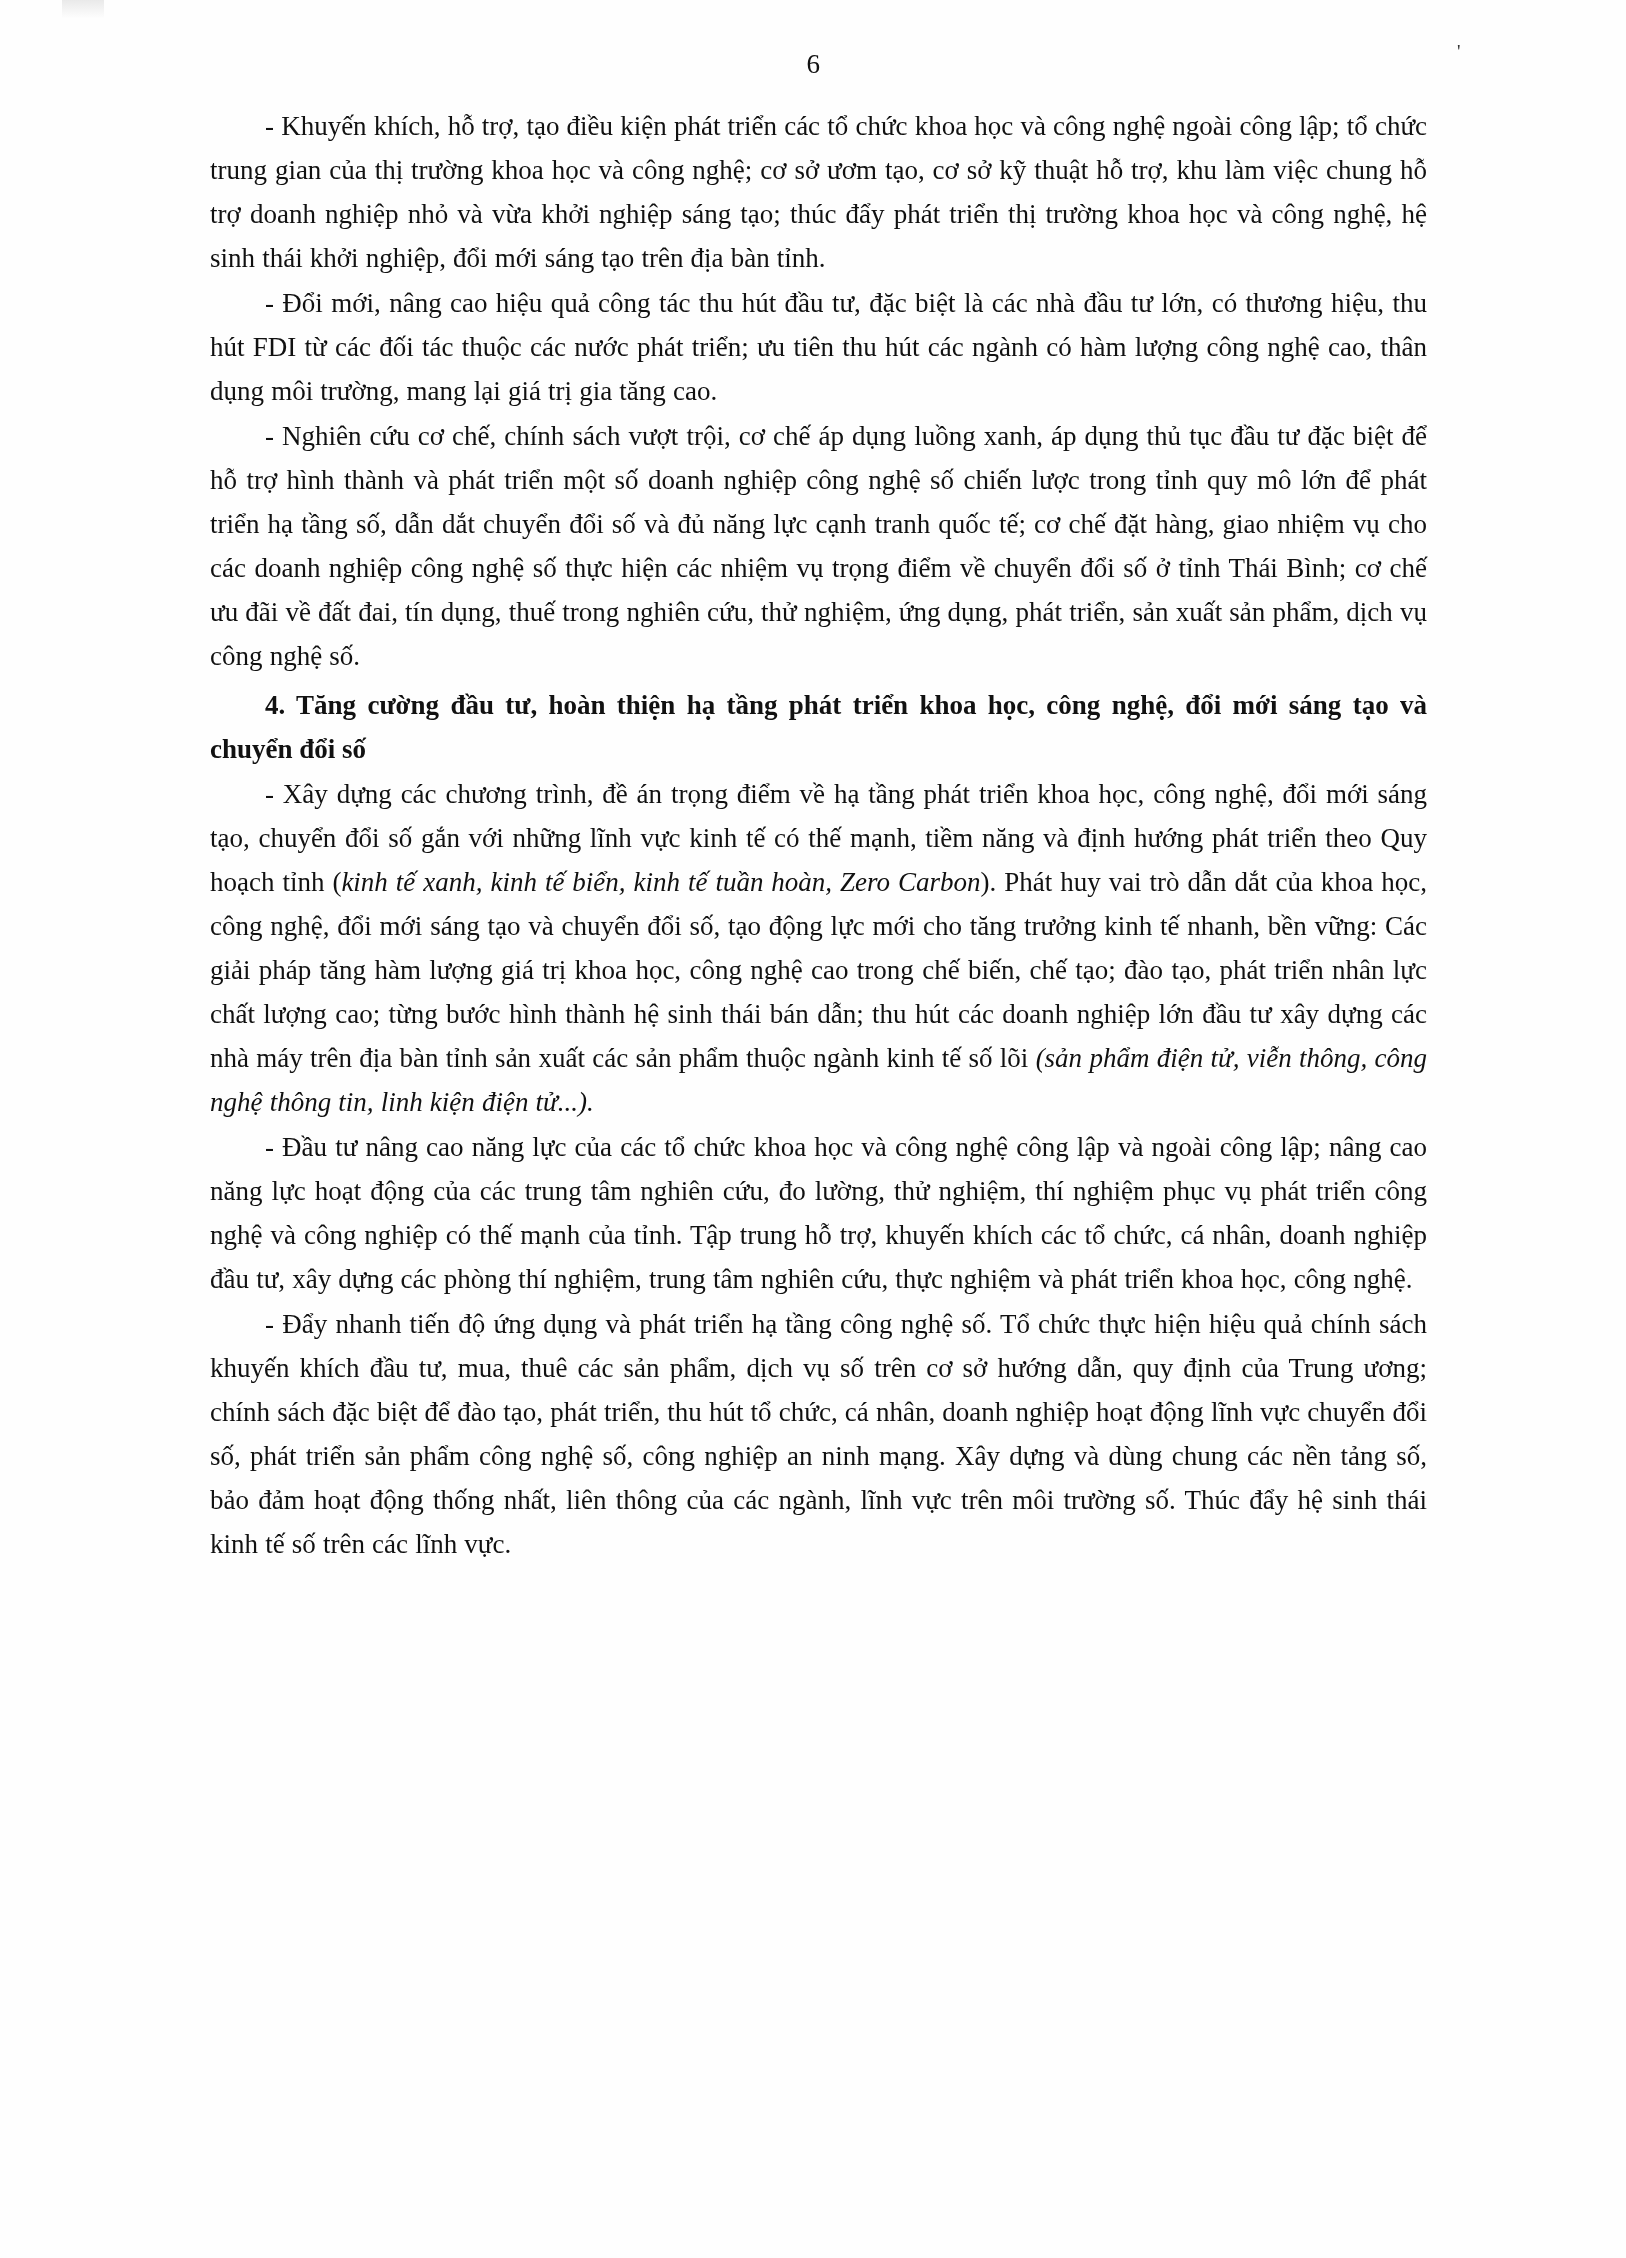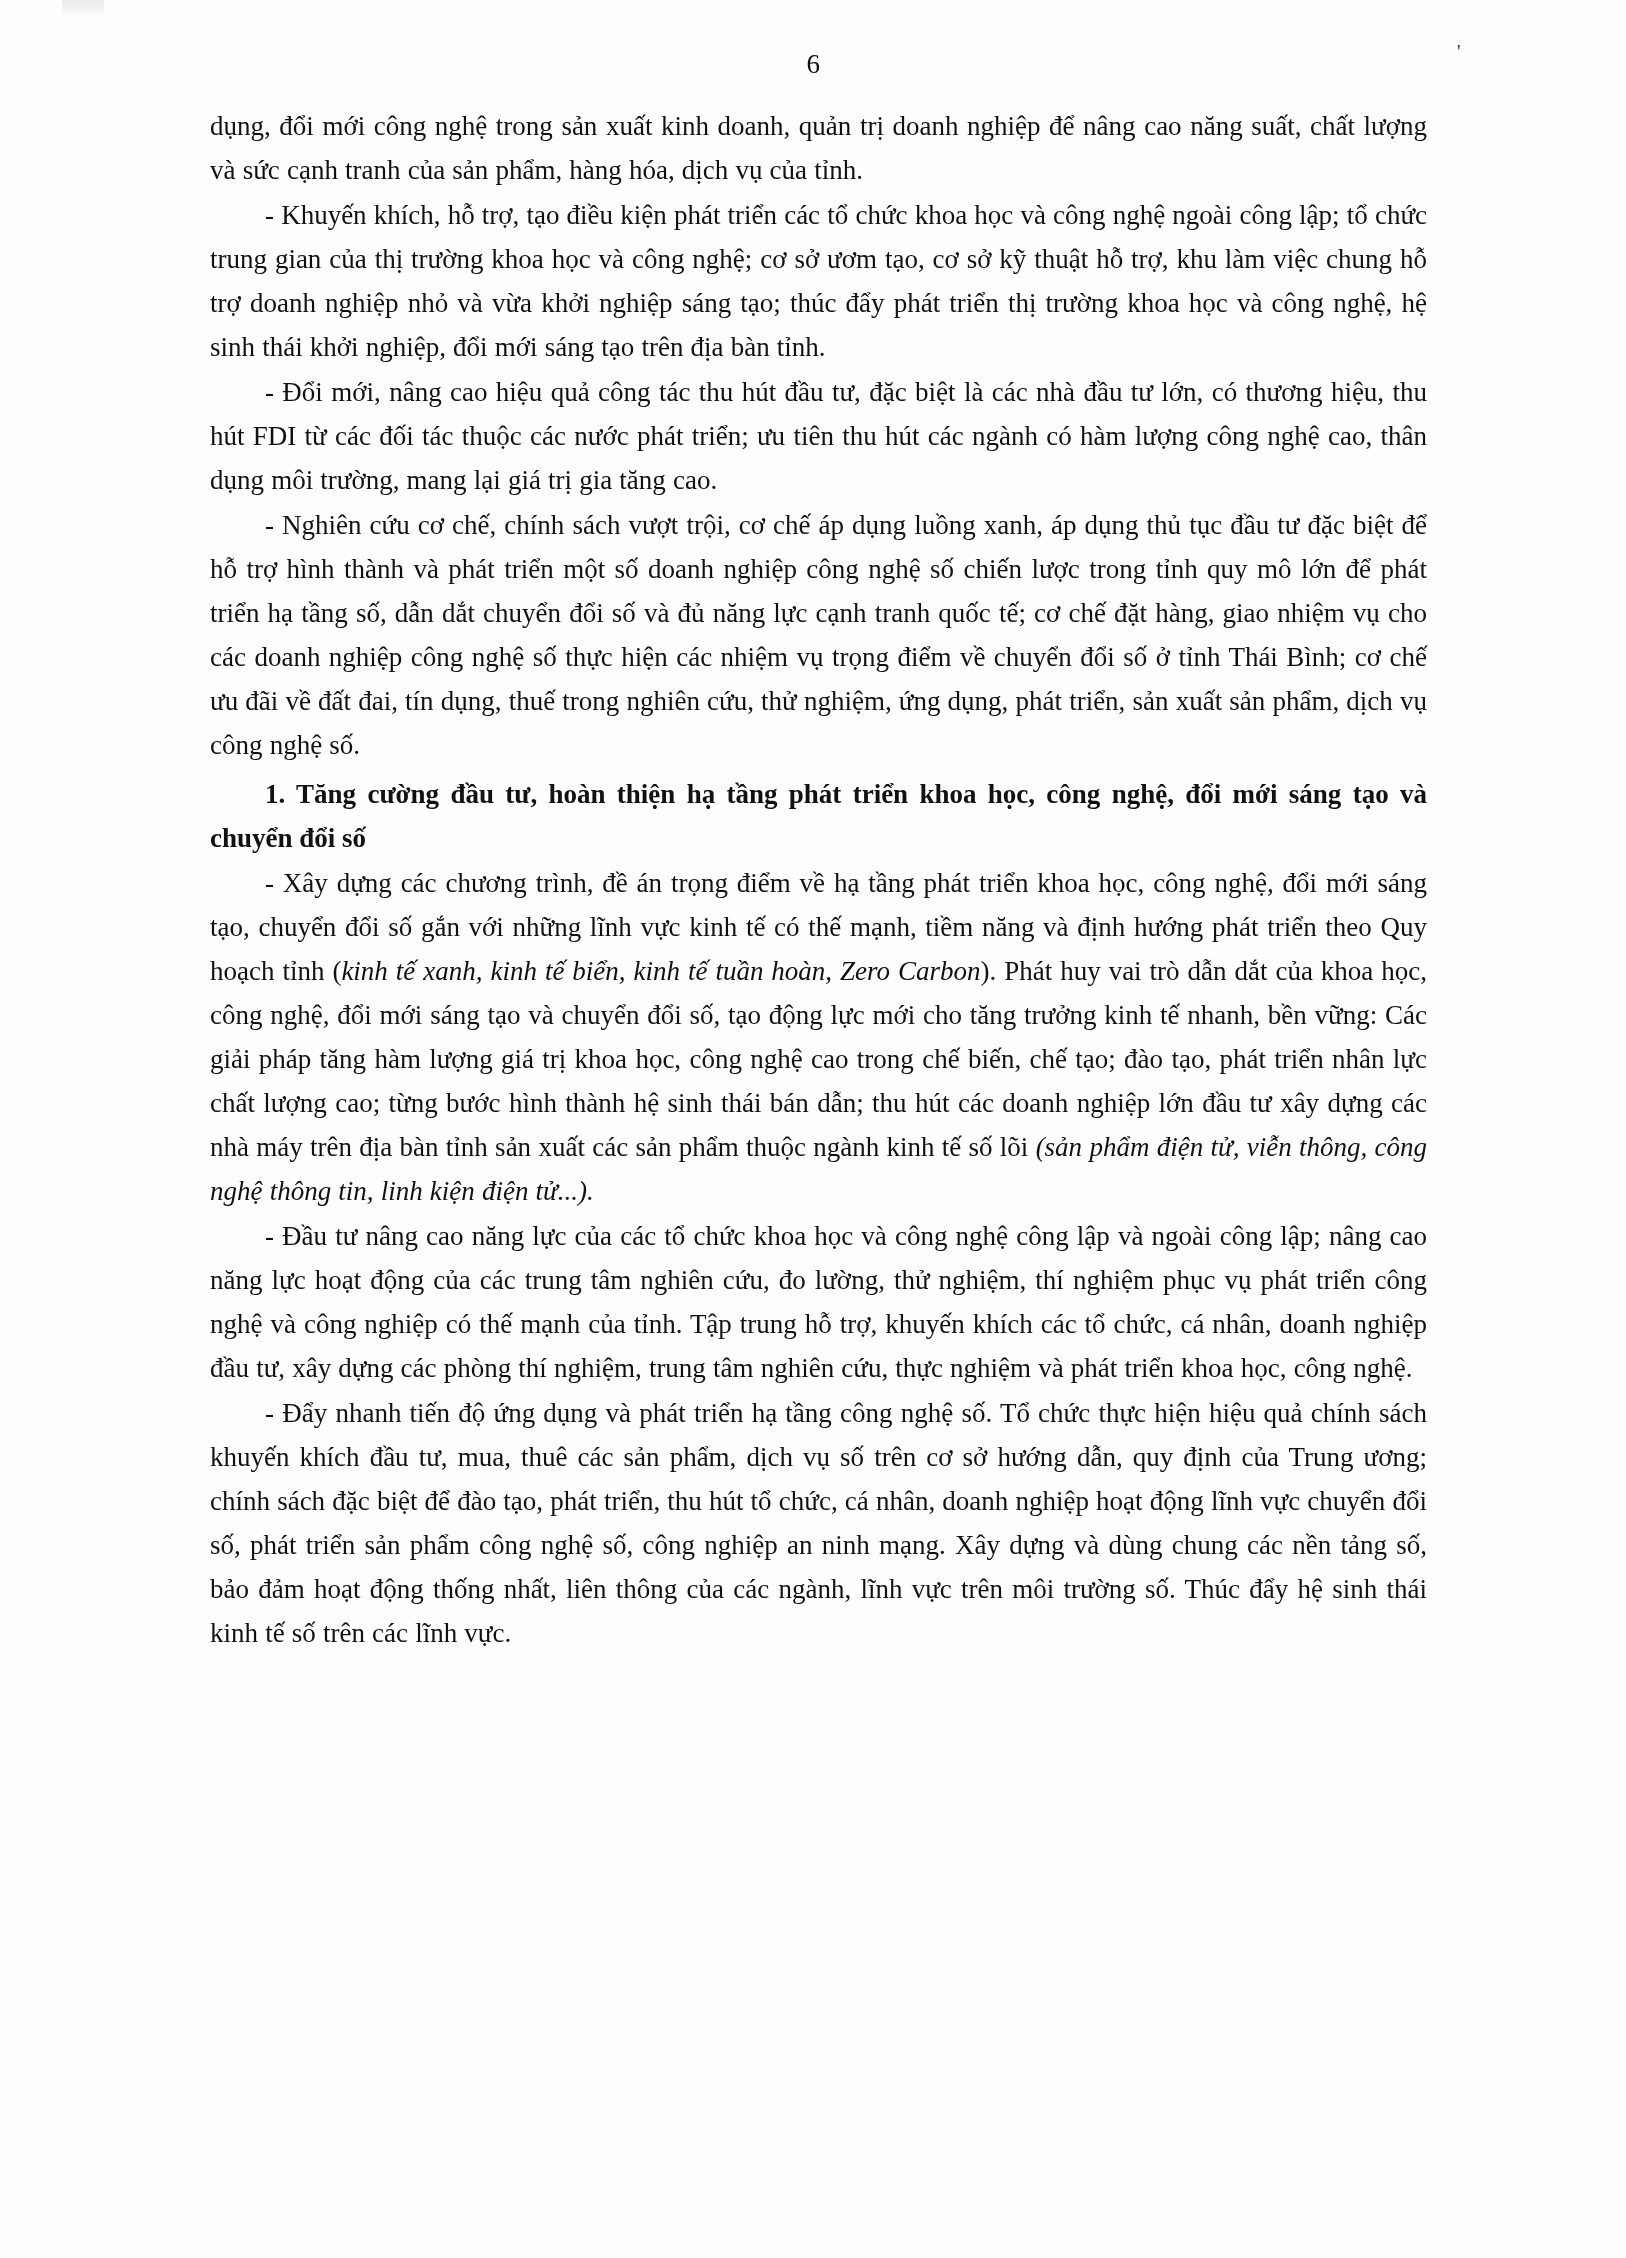--- a/index.html
+++ b/index.html
@@ -84,29 +84,28 @@
 <div class="page">
 
   <div class="corner-mark"></div>
 
   <div class="page-number">6</div>
 
   <div class="stray-mark">'</div>
 
   <div class="content">
 
-    <p class="para">dụng, đổi mới công nghệ trong sản xuất kinh doanh, quản trị doanh nghiệp để nâng cao năng suất, chất lượng và sức cạnh tranh của sản phẩm, hàng hóa, dịch vụ của tỉnh.</p>
 
     <p class="para indent">- Khuyến khích, hỗ trợ, tạo điều kiện phát triển các tổ chức khoa học và công nghệ ngoài công lập; tổ chức trung gian của thị trường khoa học và công nghệ; cơ sở ươm tạo, cơ sở kỹ thuật hỗ trợ, khu làm việc chung hỗ trợ doanh nghiệp nhỏ và vừa khởi nghiệp sáng tạo; thúc đẩy phát triển thị trường khoa học và công nghệ, hệ sinh thái khởi nghiệp, đổi mới sáng tạo trên địa bàn tỉnh.</p>
 
     <p class="para indent">- Đổi mới, nâng cao hiệu quả công tác thu hút đầu tư, đặc biệt là các nhà đầu tư lớn, có thương hiệu, thu hút FDI từ các đối tác thuộc các nước phát triển; ưu tiên thu hút các ngành có hàm lượng công nghệ cao, thân dụng môi trường, mang lại giá trị gia tăng cao.</p>
 
     <p class="para indent">- Nghiên cứu cơ chế, chính sách vượt trội, cơ chế áp dụng luồng xanh, áp dụng thủ tục đầu tư đặc biệt để hỗ trợ hình thành và phát triển một số doanh nghiệp công nghệ số chiến lược trong tỉnh quy mô lớn để phát triển hạ tầng số, dẫn dắt chuyển đổi số và đủ năng lực cạnh tranh quốc tế; cơ chế đặt hàng, giao nhiệm vụ cho các doanh nghiệp công nghệ số thực hiện các nhiệm vụ trọng điểm về chuyển đổi số ở tỉnh Thái Bình; cơ chế ưu đãi về đất đai, tín dụng, thuế trong nghiên cứu, thử nghiệm, ứng dụng, phát triển, sản xuất sản phẩm, dịch vụ công nghệ số.</p>
 
-    <p class="heading">1. Tăng cường đầu tư, hoàn thiện hạ tầng phát triển khoa học, công nghệ, đổi mới sáng tạo và chuyển đổi số</p>
+    <p class="heading">4. Tăng cường đầu tư, hoàn thiện hạ tầng phát triển khoa học, công nghệ, đổi mới sáng tạo và chuyển đổi số</p>
 
     <p class="para indent">
       <span>- Xây dựng các chương trình, đề án trọng điểm về hạ tầng phát triển khoa học, công nghệ, đổi mới sáng tạo, chuyển đổi số gắn với những lĩnh vực kinh tế có thế mạnh, tiềm năng và định hướng phát triển theo Quy hoạch tỉnh (</span><span class="it">kinh tế xanh, kinh tế biển, kinh tế tuần hoàn, Zero Carbon</span><span>). Phát huy vai trò dẫn dắt của khoa học, công nghệ, đổi mới sáng tạo và chuyển đổi số, tạo động lực mới cho tăng trưởng kinh tế nhanh, bền vững: Các giải pháp tăng hàm lượng giá trị khoa học, công nghệ cao trong chế biến, chế tạo; đào tạo, phát triển nhân lực chất lượng cao; từng bước hình thành hệ sinh thái bán dẫn; thu hút các doanh nghiệp lớn đầu tư xây dựng các nhà máy trên địa bàn tỉnh sản xuất các sản phẩm thuộc ngành kinh tế số lõi </span><span class="it">(sản phẩm điện tử, viễn thông, công nghệ thông tin, linh kiện điện tử...).</span>
     </p>
 
 
     <p class="para indent">- Đầu tư nâng cao năng lực của các tổ chức khoa học và công nghệ công lập và ngoài công lập; nâng cao năng lực hoạt động của các trung tâm nghiên cứu, đo lường, thử nghiệm, thí nghiệm phục vụ phát triển công nghệ và công nghiệp có thế mạnh của tỉnh. Tập trung hỗ trợ, khuyến khích các tổ chức, cá nhân, doanh nghiệp đầu tư, xây dựng các phòng thí nghiệm, trung tâm nghiên cứu, thực nghiệm và phát triển khoa học, công nghệ.</p>
 
     <p class="para indent">- Đẩy nhanh tiến độ ứng dụng và phát triển hạ tầng công nghệ số. Tổ chức thực hiện hiệu quả chính sách khuyến khích đầu tư, mua, thuê các sản phẩm, dịch vụ số trên cơ sở hướng dẫn, quy định của Trung ương; chính sách đặc biệt để đào tạo, phát triển, thu hút tổ chức, cá nhân, doanh nghiệp hoạt động lĩnh vực chuyển đổi số, phát triển sản phẩm công nghệ số, công nghiệp an ninh mạng. Xây dựng và dùng chung các nền tảng số, bảo đảm hoạt động thống nhất, liên thông của các ngành, lĩnh vực trên môi trường số. Thúc đẩy hệ sinh thái kinh tế số trên các lĩnh vực.</p>
 

